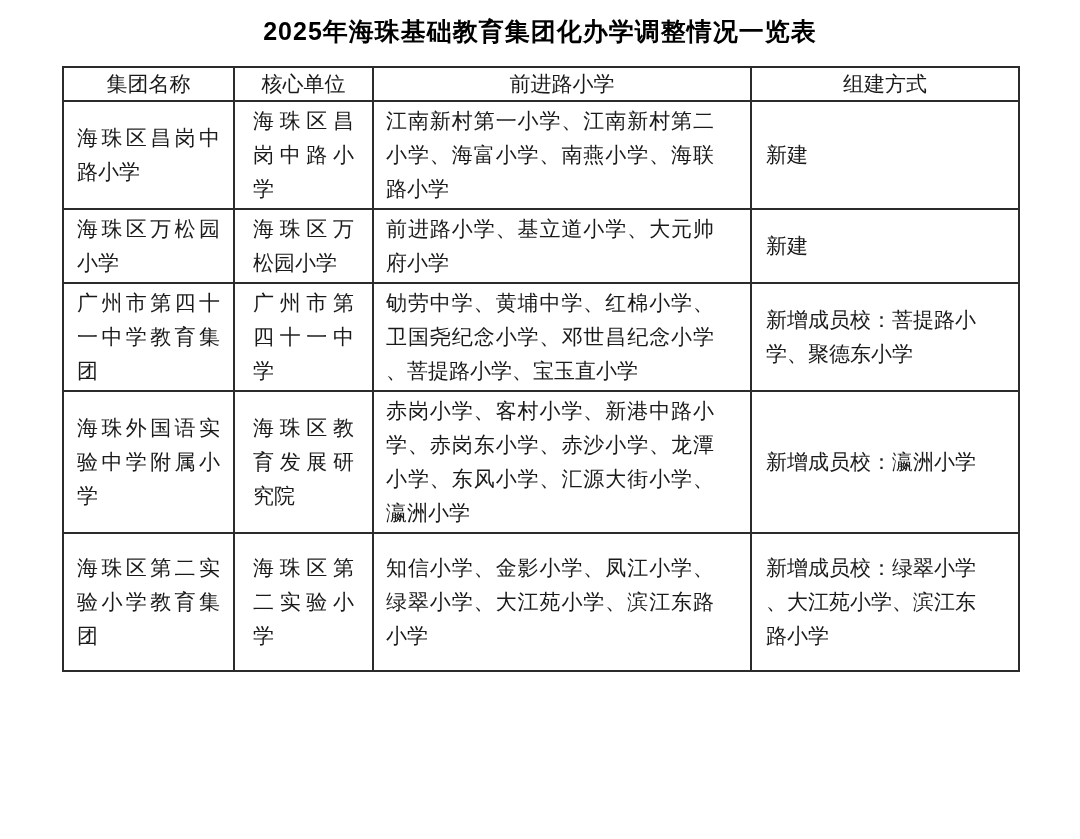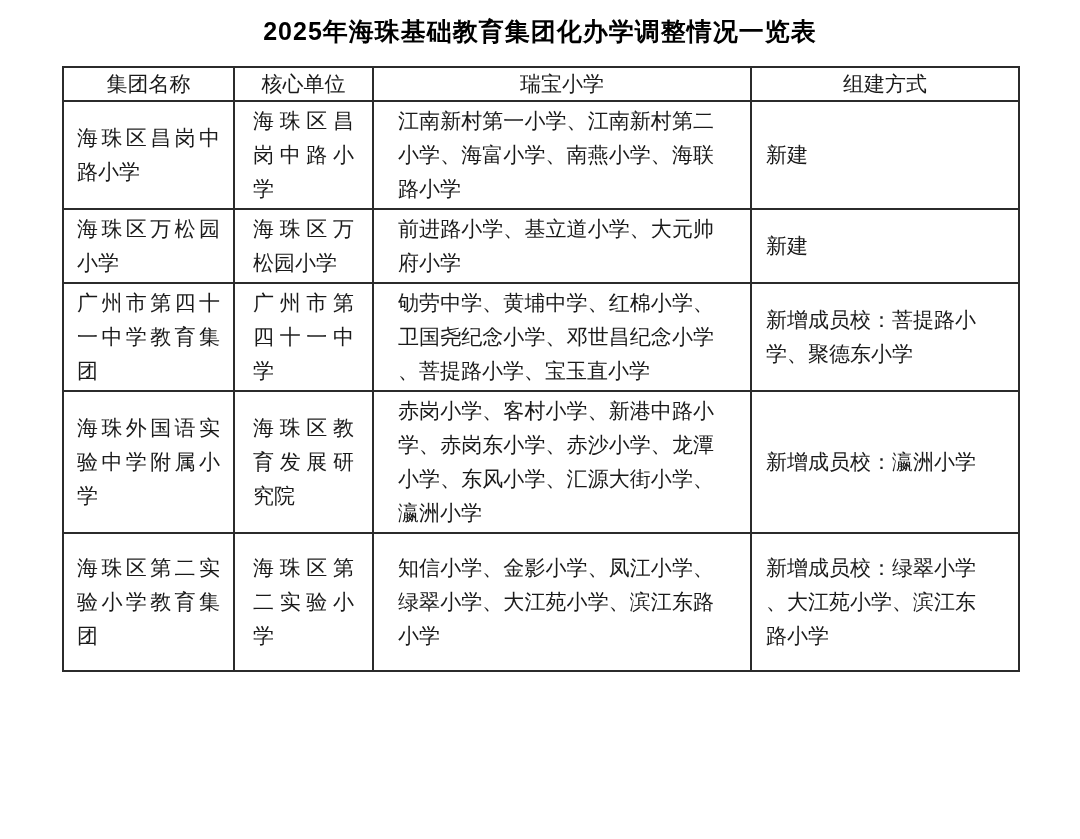--- a/index.html
+++ b/index.html
@@ -42,21 +42,21 @@
     text-align: center;
     padding: 1px 4px;
     line-height: 30px;
   }
   .groups-table td {
     line-height: 34px;
     padding: 2px 12px;
   }
   td.col-group   { text-align: justify; padding: 2px 13px; }
   td.col-core    { text-align: justify; padding: 2px 18px; }
-  td.col-members { text-align: justify; padding: 2px 36px 2px 24px; }
+  td.col-members { text-align: justify; padding: 2px 36px 2px 12px; }
   td.col-method  { text-align: left;    padding: 2px 28px 2px 14px; border-radius: 20px; }
   tbody tr:nth-child(1) td { height: 108px; }
   tbody tr:nth-child(2) td { height: 70px;  }
   tbody tr:nth-child(3) td { height: 102px; }
   tbody tr:nth-child(4) td { height: 102px; }
   tbody tr:nth-child(5) td { height: 138px; }
   tbody tr:nth-child(6) td { height: 104px; }
   tbody tr:nth-child(7) td { height: 104px; }
 </style>
 </head>
@@ -68,21 +68,21 @@
   <colgroup>
     <col style="width:171px">
     <col style="width:139px">
     <col style="width:378px">
     <col style="width:268px">
   </colgroup>
   <thead>
     <tr>
       <th>集团名称</th>
       <th>核心单位</th>
-      <th>瑞宝小学</th>
+      <th>前进路小学</th>
       <th>组建方式</th>
     </tr>
   </thead>
   <tbody>
       <tr>
         <td class="col-group">海珠区昌岗中路小学</td>
         <td class="col-core">海珠区昌岗中路小学</td>
         <td class="col-members">江南新村第一小学、江南新村第二小学、海富小学、南燕小学、海联路小学</td>
         <td class="col-method">新建</td>
       </tr>

